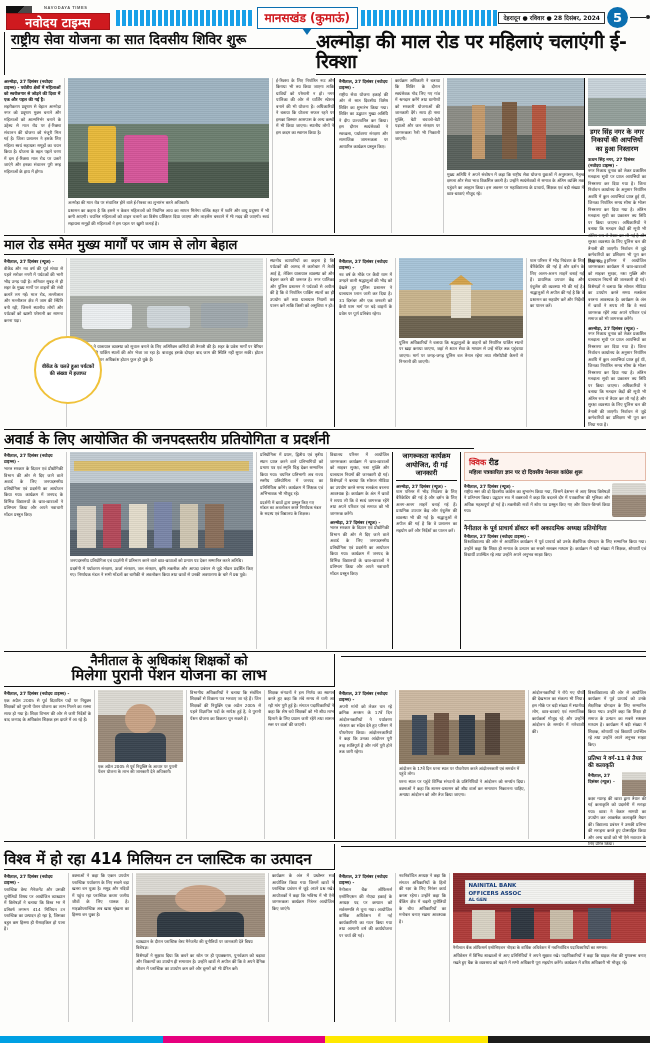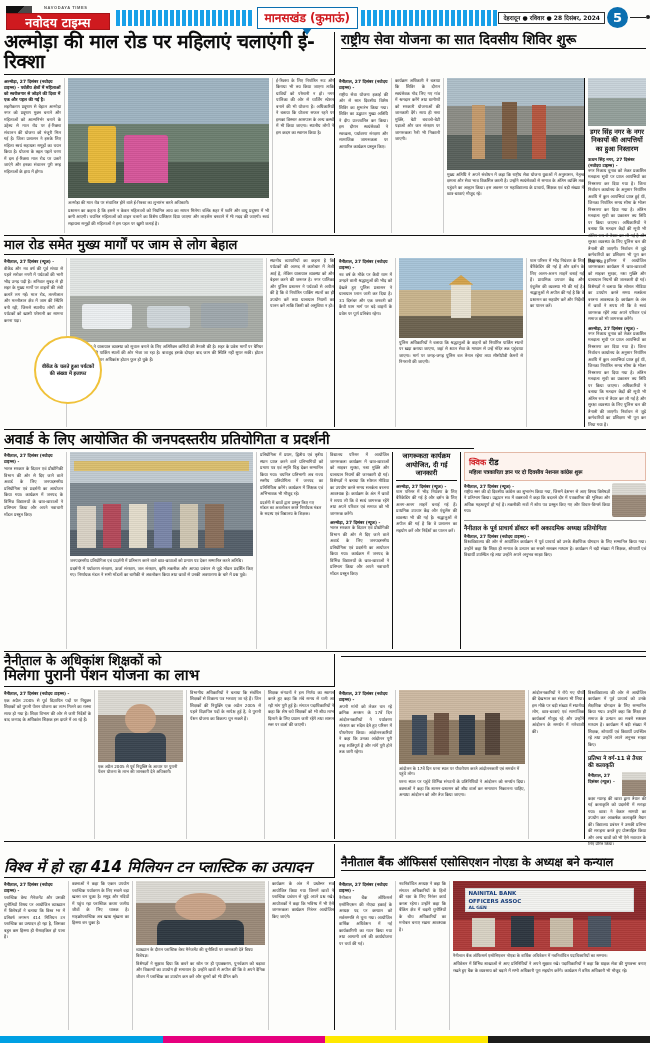--- a/index.html
+++ b/index.html
@@ -138,26 +138,26 @@
     </div>
     <div class="bar-stripes">
         <div class="str"></div>
       </div>
     <div class="dateline-box">देहरादून ● रविवार ● 28 दिसंबर, 2024</div>
     <div class="pageno">5</div>
     <div class="tail-dot"></div>
   </div>
 
   <div style="display:flex; padding:0 4px;">
+    <div style="flex:1 1 auto; padding-left:6px; border-left:1px solid #111;">
+      <div class="hl" style="font-size:13.5px;">राष्ट्रीय सेवा योजना का सात दिवसीय शिविर शुरू</div>
+      <div class="rule" style="margin-top:2px;"></div>
+    </div>
     <div style="flex:0 0 330px;">
       <div class="hl" style="font-size:19px; letter-spacing:-.3px;">अल्मोड़ा की माल रोड पर महिलाएं चलाएंगी ई-रिक्शा</div>
-      <div class="rule" style="margin-top:2px;"></div>
-    </div>
-    <div style="flex:1 1 auto; padding-left:6px; border-left:1px solid #111;">
-      <div class="hl" style="font-size:13.5px;">राष्ट्रीय सेवा योजना का सात दिवसीय शिविर शुरू</div>
       <div class="rule" style="margin-top:2px;"></div>
     </div>
   </div>
 
   <div style="display:flex; padding:3px 4px 0 4px; height:158px;">
 
     <div style="flex:0 0 330px; display:flex;">
       <div style="flex:0 0 60px; padding-right:3px;">
         <div class="byline">अल्मोड़ा, 27 दिसंबर (नवोदय टाइम्स) - पर्वतीय क्षेत्रों में महिलाओं को स्वरोजगार से जोड़ने की दिशा में एक और पहल की गई है।</div>
         <div class="body-text tx" style="margin-top:2px;">शहरीकरण प्रदूषण से बेहाल अल्मोड़ा नगर को प्रदूषण मुक्त बनाने और महिलाओं को आत्मनिर्भर बनाने के उद्देश्य से माल रोड पर ई-रिक्शा संचालन की योजना को मंजूरी मिल गई है। जिला प्रशासन ने इसके लिए महिला स्वयं सहायता समूहों का चयन किया है। योजना के तहत पहले चरण में दस ई-रिक्शा माल रोड पर उतारे जाएंगे और इनका संचालन पूरी तरह महिलाओं के हाथ में होगा।</div>
@@ -314,21 +314,21 @@
       </div>
       <div class="rule-thin" style="margin:3px 0;"></div>
       <div class="subhead-small" style="text-align:left;font-size:6px;">नैनीताल के पूर्व प्राचार्य डॉक्टर बनीं अकादमिक अध्यक्ष प्रतियोगिता</div>
       <div class="byline" style="margin-top:2px;">नैनीताल, 27 दिसंबर (नवोदय टाइम्स) -</div>
       <div class="body-text tx">विश्वविद्यालय की ओर से आयोजित कार्यक्रम में पूर्व प्राचार्य को उनके शैक्षणिक योगदान के लिए सम्मानित किया गया। उन्होंने कहा कि शिक्षा ही समाज के उत्थान का सबसे सशक्त माध्यम है। कार्यक्रम में बड़ी संख्या में शिक्षक, शोधार्थी एवं विद्यार्थी उपस्थित रहे तथा उन्होंने अपने अनुभव साझा किए।</div>
     </div>
   </div>
 
   <div class="rule" style="margin:2px 4px 0 4px;"></div>
   <div style="display:flex; padding:2px 4px 0 4px;">
-    <div style="flex:0 0 330px; text-align:left;">
+    <div style="flex:0 0 330px; text-align:center;">
       <div class="hl" style="font-size:13px;">नैनीताल के अधिकांश शिक्षकों को</div>
       <div class="hl" style="font-size:15px;">मिलेगा पुरानी पेंशन योजना का लाभ</div>
       <div class="rule" style="margin-top:2px;"></div>
     </div>
     <div style="flex:1 1 auto; padding-left:6px; border-left:1px solid #111;">
       <div class="rule" style="margin-top:2px;"></div>
     </div>
   </div>
 
   <div style="display:flex; padding:3px 4px 0 4px; height:152px;">
@@ -382,25 +382,24 @@
           <div class="photo portrait" style="flex:0 0 24px;height:24px;"></div>
         </div>
         <div class="body-text tx">कक्षा ग्यारह की छात्रा द्वारा तैयार की गई कलाकृति को प्रदर्शनी में सराहा गया। छात्रा ने बेकार सामग्री का उपयोग कर आकर्षक कलाकृति तैयार की। विद्यालय प्रबंधन ने उसकी प्रतिभा की सराहना करते हुए प्रोत्साहित किया और अन्य छात्रों को भी ऐसे नवाचार के लिए प्रेरित किया।</div>
       </div>
     </div>
   </div>
 
   <div class="rule" style="margin:2px 4px 0 4px;"></div>
   <div style="display:flex; padding:2px 4px 0 4px;">
     <div style="flex:0 0 330px;">
-      <div class="hl" style="font-size:15px; margin-top:16px;font-style:italic;">विश्व में हो रहा 414 मिलियन टन प्लास्टिक का उत्पादन</div>
+      <div class="hl" style="font-size:15px; margin-top:8px;">विश्व में हो रहा 414 मिलियन टन प्लास्टिक का उत्पादन</div>
       <div class="rule" style="margin-top:2px;"></div>
     </div>
     <div style="flex:1 1 auto; padding-left:6px; border-left:1px solid #111;">
-      <div class="hl" style="font-size:11.5px; margin-top:12px;">नैनीताल बैंक ऑफिसर्स एसोसिएशन नोएडा के अध्यक्ष बने कन्याल</div>
       <div class="rule" style="margin-top:2px;"></div>
     </div>
   </div>
 
   <div style="display:flex; padding:3px 4px 0 4px; height:152px;">
 
     <div style="flex:0 0 330px; display:flex;">
       <div style="flex:0 0 64px; padding-right:3px;">
         <div class="byline">नैनीताल, 27 दिसंबर (नवोदय टाइम्स) -</div>
         <div class="body-text tx" style="margin-top:2px;">प्लास्टिक वेस्ट मैनेजमेंट और उसकी चुनौतियों विषय पर आयोजित व्याख्यान में विशेषज्ञों ने बताया कि विश्व भर में प्रतिवर्ष लगभग 414 मिलियन टन प्लास्टिक का उत्पादन हो रहा है, जिसका बहुत कम हिस्सा ही रीसाइकिल हो पाता है।</div>

